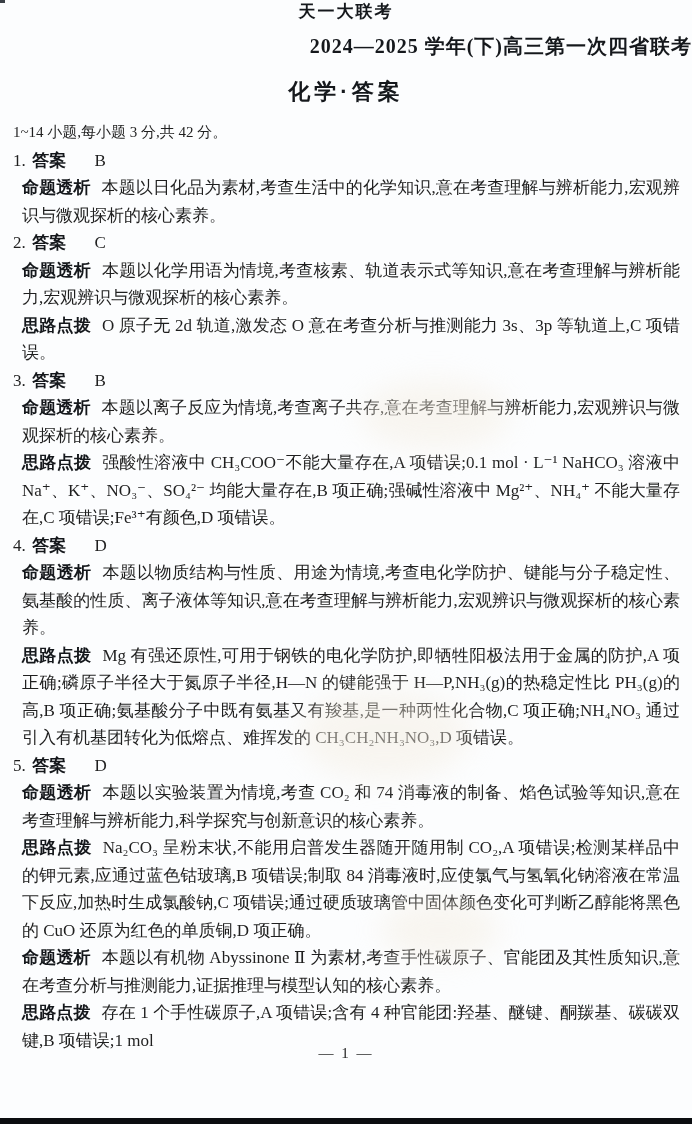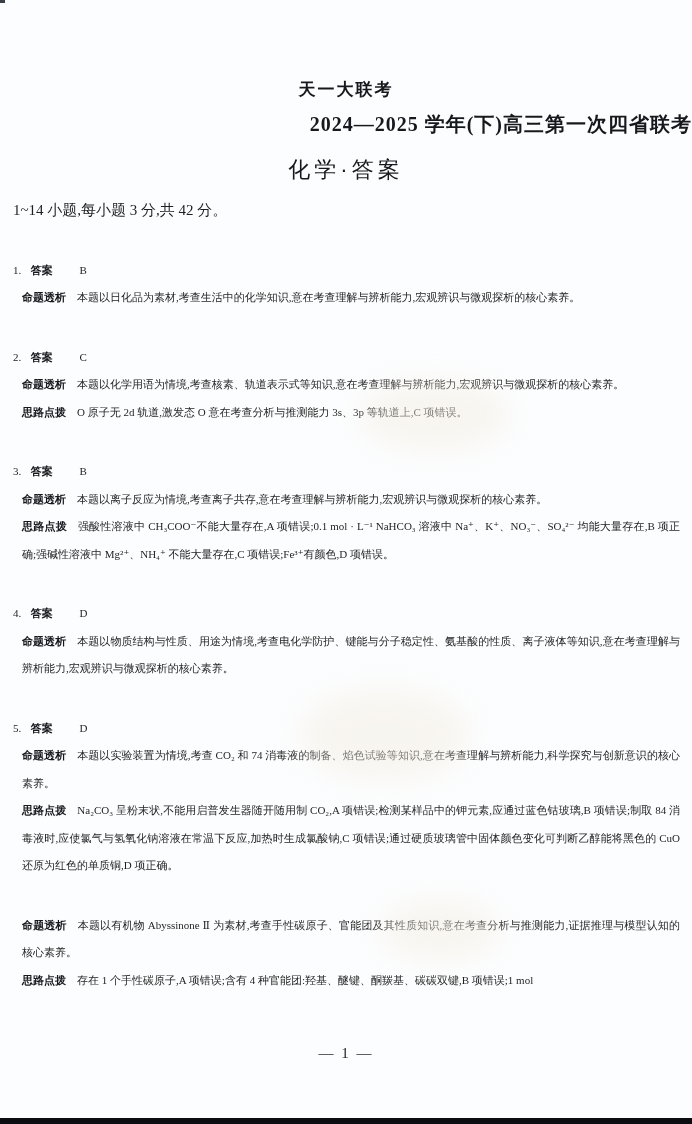--- a/index.html
+++ b/index.html
@@ -26,45 +26,45 @@
   
   .watermark {
     position: absolute; border-radius: 50%;
     background: #f3ecdf; filter: blur(14px); opacity: .45;
     pointer-events: none;
   }
   .wm1 { left: 360px; top: 380px; width: 150px; height: 70px; }
   .wm2 { left: 300px; top: 690px; width: 170px; height: 90px; }
   .wm3 { left: 380px; top: 900px; width: 120px; height: 60px; }
 
-  header { padding-top: 78px; }
+  header { }
   .h-brand {
     margin: 0; text-align: center;
     font-family: "Liberation Sans", "DejaVu Sans", sans-serif;
     font-size: 17px; font-weight: 700; letter-spacing: 2px;
     color: #15181c;
   }
   .h-session {
     margin: 10px 0 0 0; text-align: right;
     font-size: 20px; font-weight: 700; letter-spacing: 1px;
     color: #15181c;
   }
   .h-doc {
     margin: 17px 0 0 0; text-align: center;
     font-family: "Liberation Sans", "DejaVu Sans", sans-serif;
-    font-size: 22px; font-weight: 400; letter-spacing: 4px;
+    font-size: 22px; font-weight: 700; letter-spacing: 4px;
     color: #15181c;
   }
 
   .intro {
     margin: 12px 12px 0 13px;
     font-size: 15px; line-height: 27.5px;
   }
 
-  .question { font-size: 11px; line-height: 27.5px; margin-top: 32px; }
+  .question { font-size: 17px; line-height: 27.5px; }
   .answer-line { margin-left: 13px; }
   .q-num { display: inline-block; min-width: 15px; }
   .lbl {
     font-family: "Liberation Sans", "DejaVu Sans", sans-serif;
     font-weight: 700; color: #15181c;
   }
   .answer-line .ans { margin-left: 24px; letter-spacing: 1px; }
   .para {
     margin: 0 12px 0 22px;
     text-align: justify;
@@ -136,20 +136,23 @@
 
   <section class="question">
     <div class="answer-line">
       <span class="q-num">4.</span>
       <span class="lbl">答案</span>
       <span class="ans">D</span>
     </div>
     <p class="para">
       <span class="lbl">命题透析</span><span>本题以物质结构与性质、用途为情境,考查电化学防护、键能与分子稳定性、氨基酸的性质、离子液体等知识,意在考查理解与辨析能力,宏观辨识与微观探析的核心素养。</span>
     </p>
+    <p class="para">
+      <span class="lbl">思路点拨</span><span>Mg 有强还原性,可用于钢铁的电化学防护,即牺牲阳极法用于金属的防护,A 项正确;磷原子半径大于氮原子半径,H—N 的键能强于 H—P,NH₃(g)的热稳定性比 PH₃(g)的高,B 项正确;氨基酸分子中既有氨基又有羧基,是一种两性化合物,C 项正确;NH₄NO₃ 通过引入有机基团转化为低熔点、难挥发的 CH₃CH₂NH₃NO₃,D 项错误。</span>
+    </p>
   </section>
 
   <section class="question">
     <div class="answer-line">
       <span class="q-num">5.</span>
       <span class="lbl">答案</span>
       <span class="ans">D</span>
     </div>
     <p class="para">
       <span class="lbl">命题透析</span><span>本题以实验装置为情境,考查 CO₂ 和 74 消毒液的制备、焰色试验等知识,意在考查理解与辨析能力,科学探究与创新意识的核心素养。</span>

